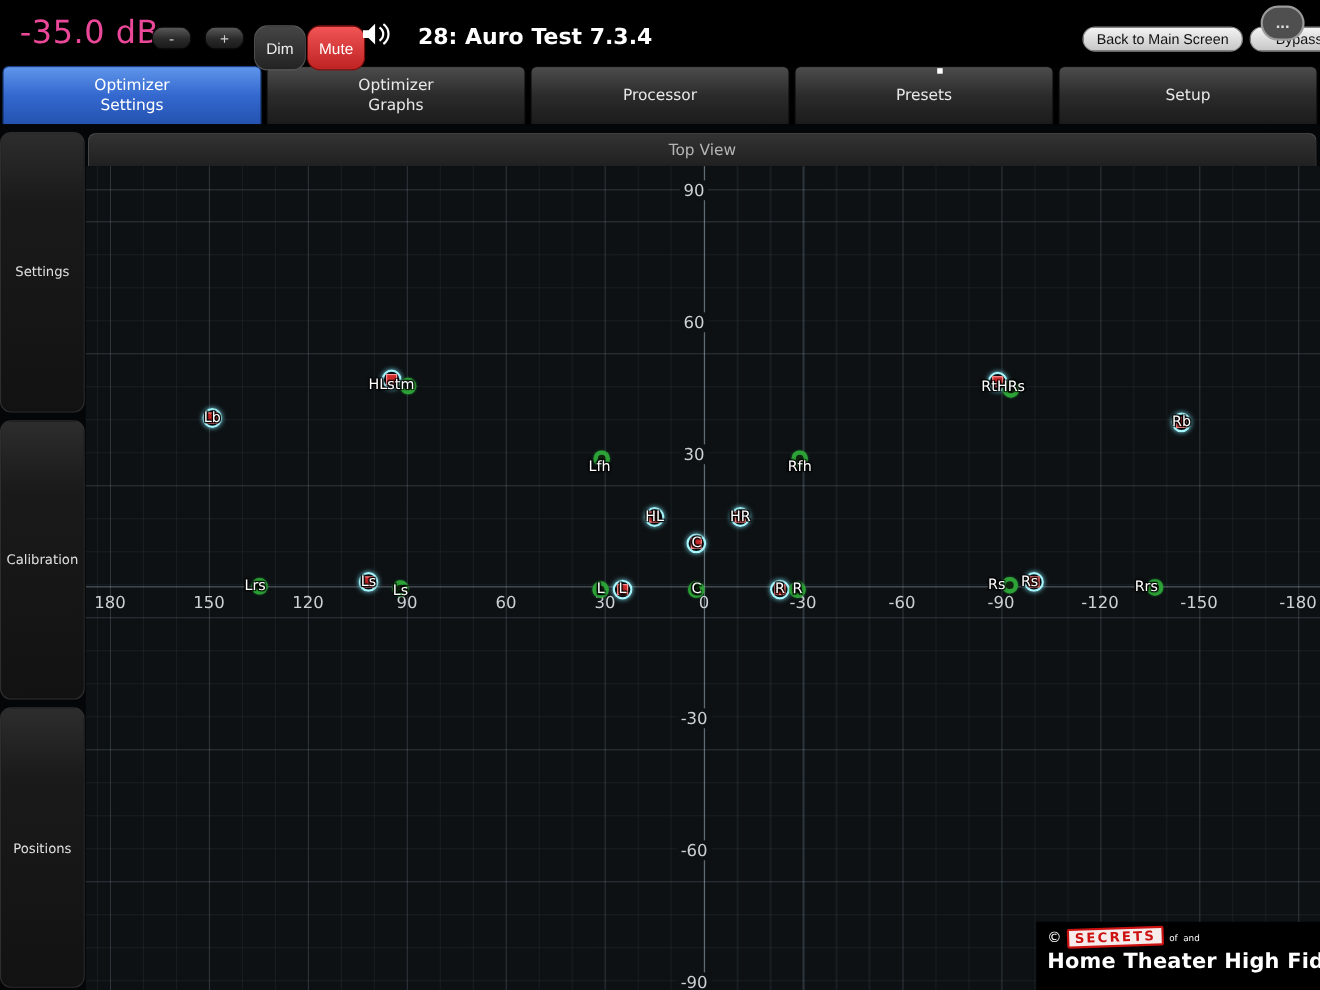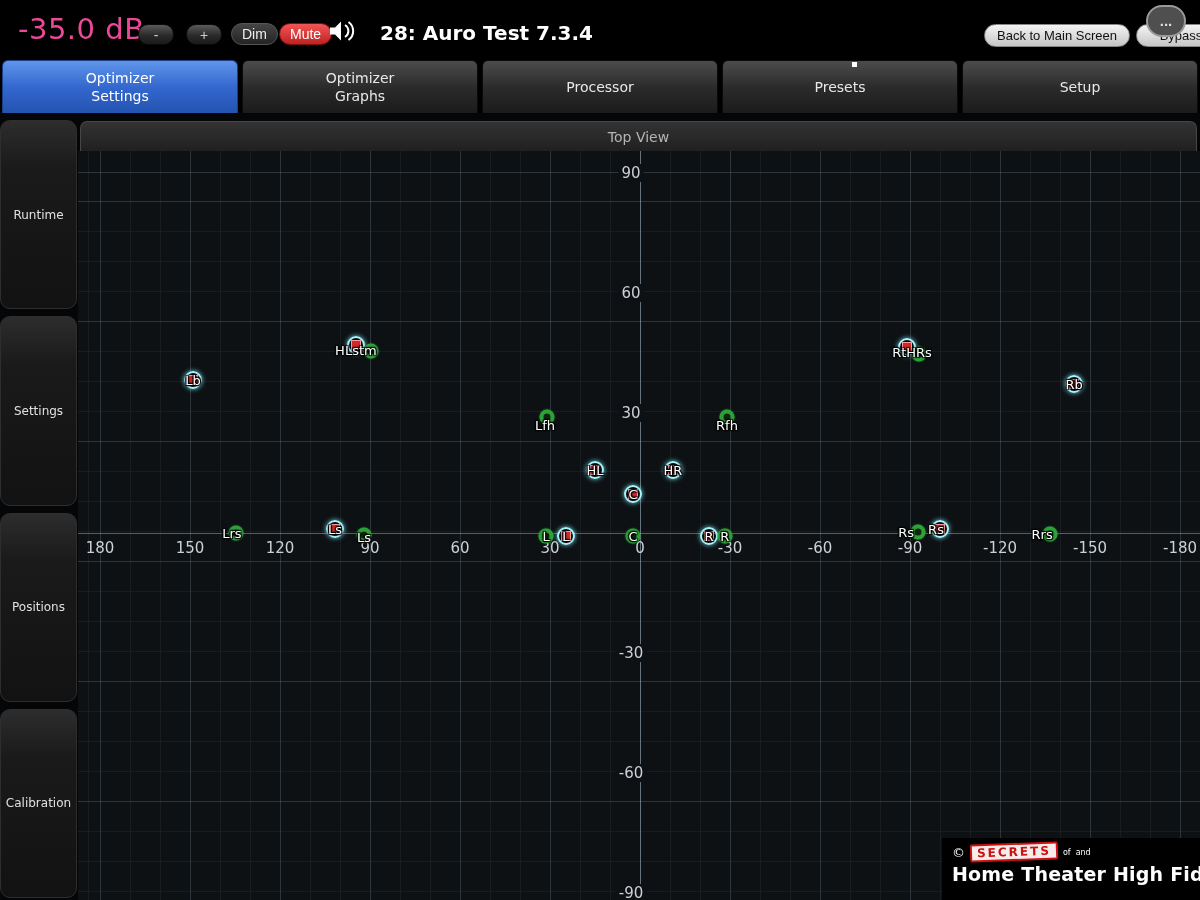--- a/index.html
+++ b/index.html
@@ -12,21 +12,21 @@
   #topbar { position:absolute; left:0; top:0; width:1200px; height:60px; background:#000; z-index:20; }
   #volume { position:absolute; left:18px; top:12px; color:#ec4899; font-size:29px; letter-spacing:0.5px; }
   .tinybtn {
     position:absolute; top:24px; width:36px; height:21px; border:1px solid #0a0a0a; border-radius:10px;
     background:linear-gradient(180deg,#5a5a5a,#2a2a2a 55%,#1a1a1a); color:#ccc; font-size:14px; line-height:18px;
     text-align:center; padding:0; cursor:pointer;
   }
   #btn-minus { left:138px; }
   #btn-plus  { left:186px; }
   .pillbtn {
-    position:absolute; top:23px; height:22px; border-radius:12px; padding:0 10px; font-size:14px; cursor:pointer;
+    position:absolute; top:23px; height:41px; border-radius:12px; padding:0 10px; font-size:14px; cursor:pointer;
     border:1px solid #555; background:linear-gradient(180deg,#454545,#232323); color:#eee;
   }
   #btn-dim { left:231px; }
   #btn-mute { left:279px; border:1px solid #7e0f0f; background:linear-gradient(180deg,#f25555,#bf2222); color:#fff; }
   #spk-icon { position:absolute; left:328px; top:20px; }
   #title { position:absolute; left:380px; top:21px; color:#fff; font-size:20px; font-weight:bold; }
   .lightbtn {
     position:absolute; top:24px; height:23px; border-radius:12px; padding:0 12px; font-size:13px; cursor:pointer;
     border:1px solid #888; background:linear-gradient(180deg,#f4f4f4,#c6c6c6); color:#111; white-space:nowrap;
   }
@@ -143,24 +143,23 @@
   <div class="tab active">Optimizer
 Settings</div>
   <div class="tab">Optimizer
 Graphs</div>
   <div class="tab">Processor</div>
   <div class="tab">Presets</div>
   <div class="tab">Setup</div>
 </div>
 
 <div id="sidebar">
-  <div class="side-item">Runtime</div>
   <div class="side-item">Settings</div>
+  <div class="side-item">Calibration</div>
   <div class="side-item">Positions</div>
-  <div class="side-item">Calibration</div>
 </div>
 
 <div id="viewtabs">
   <div class="vtab">Top View</div>
 </div>
 
 <div id="plot">
   <div id="vaxis"></div>
   <div id="haxis"></div>
 <span class="xtick" style="left: 22px;">180</span>

